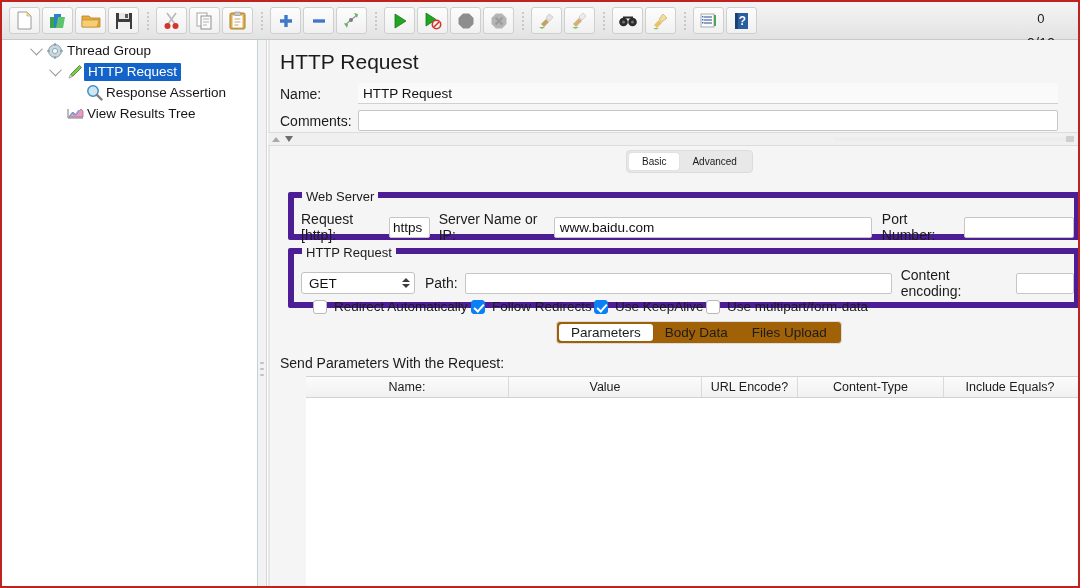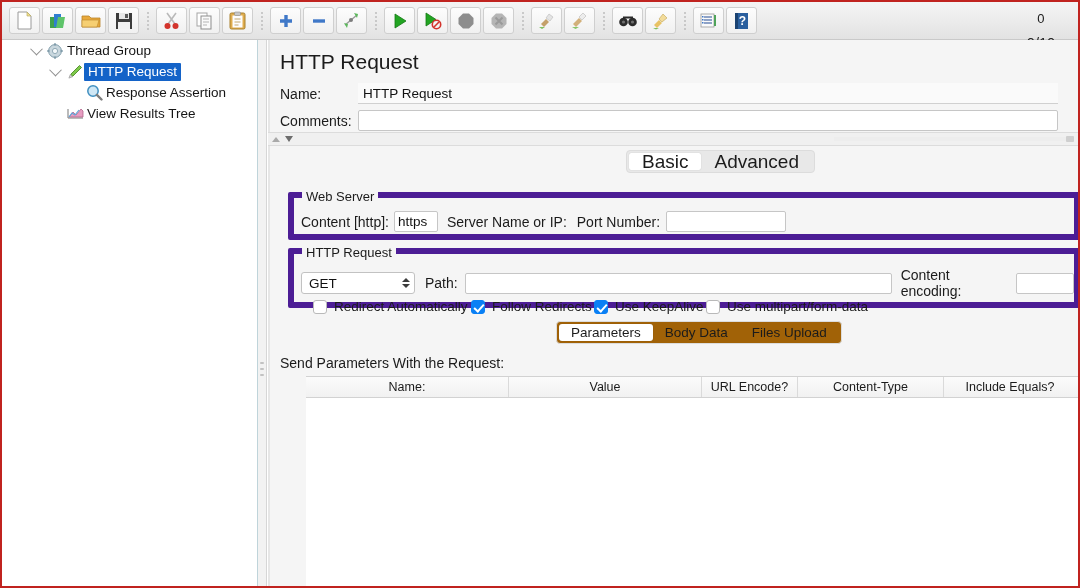--- a/index.html
+++ b/index.html
@@ -165,21 +165,21 @@
     height: 23px;
     background: #e8e8e8;
     border-radius: 4px;
     display: flex; align-items: stretch;
     padding: 2px;
     border: 1px solid #dcdcdc;
   }
   #ba-tabs .tab {
     display: flex; align-items: center; justify-content: center;
     padding: 0 13px;
-    font-size: 19px; color: #1b1b1b;
+    font-size: 10px; color: #1b1b1b;
     border-radius: 2px;
     cursor: pointer;
   }
   #ba-tabs .tab.active { background: #ffffff; box-shadow: 0 0 1px rgba(0,0,0,.25); }
 
   
   .groupbox {
     position: absolute;
     border: 6px solid #4c1d95;
     border-radius: 2px;
@@ -598,23 +598,24 @@
     </div>
 
     <div id="ba-tabs">
       <div class="tab active">Basic</div>
       <div class="tab">Advanced</div>
     </div>
 
     <div class="groupbox" style="left:20px; top:152px; width:792px; height:48px;">
       <div class="gtitle">Web Server</div>
       <div class="field-row" style="left:7px; top:13px;">
-        <span class="field-label">Content [http]:</span>
+        <span class="field-label">Request [http]:</span>
         <span class="txtinput" style="width:44px; margin-left:5px; background:#fff; padding:0 3px;">https</span>
         <span class="field-label" style="margin-left:9px;">Server Name or IP:</span>
+        <span class="txtinput" style="width:348px; margin-left:6px; background:#fff;">www.baidu.com</span>
         <span class="field-label" style="margin-left:10px;">Port Number:</span>
         <span class="txtinput" style="width:120px; margin-left:6px; background:#fff;"></span>
       </div>
     </div>
 
     <div class="groupbox" style="left:20px; top:208px; width:792px; height:60px;">
       <div class="gtitle">HTTP Request</div>
 
       <div class="field-row" style="left:7px; top:13px;">
         <span class="selectbox" style="width:118px;">

